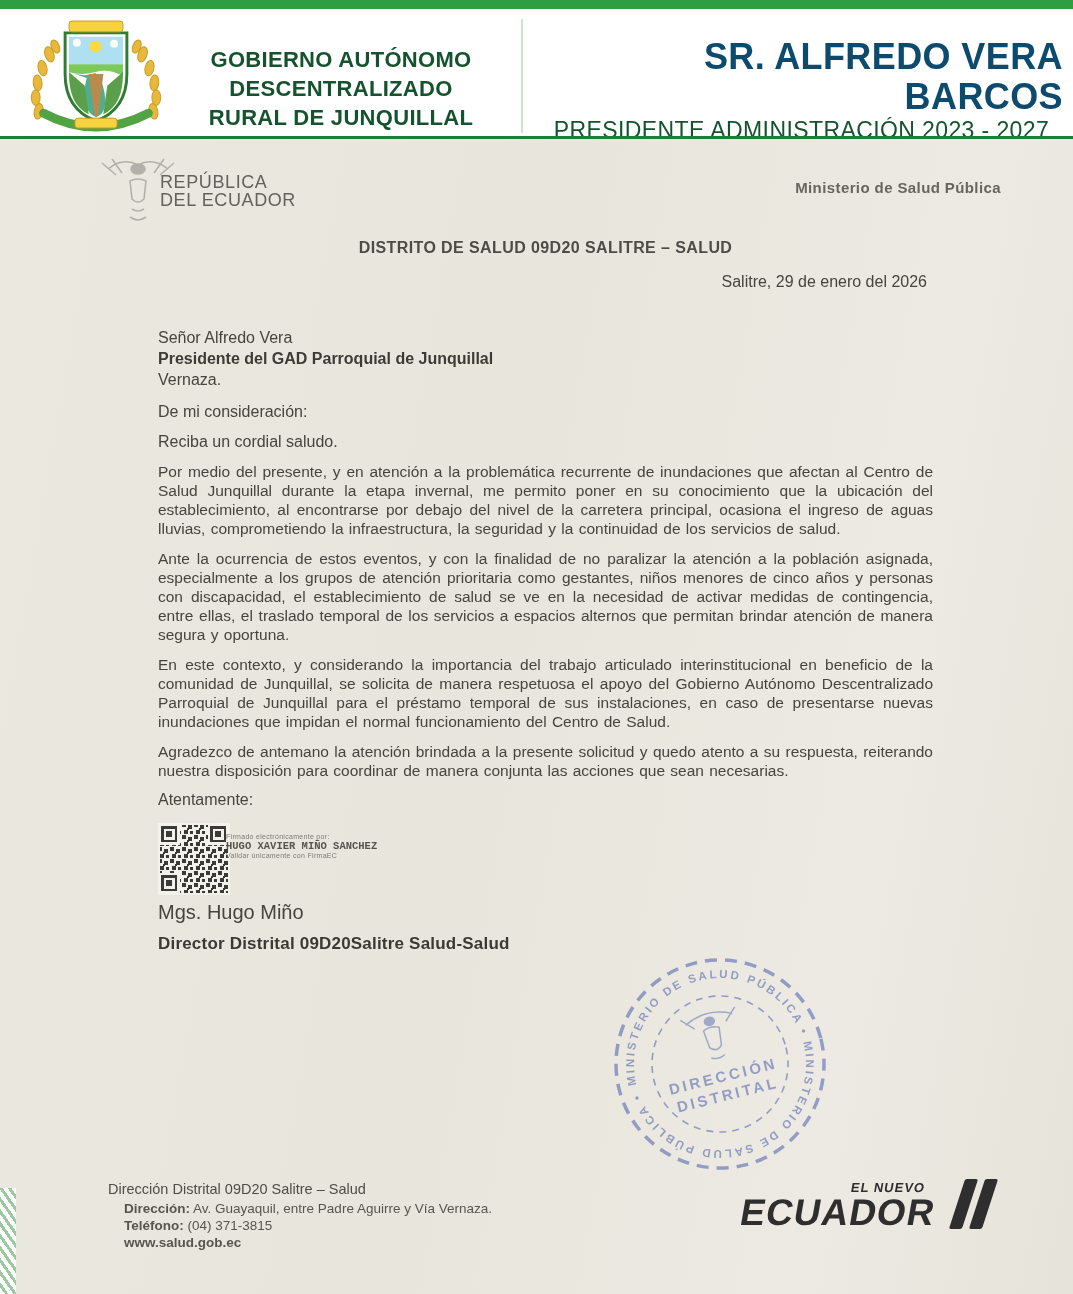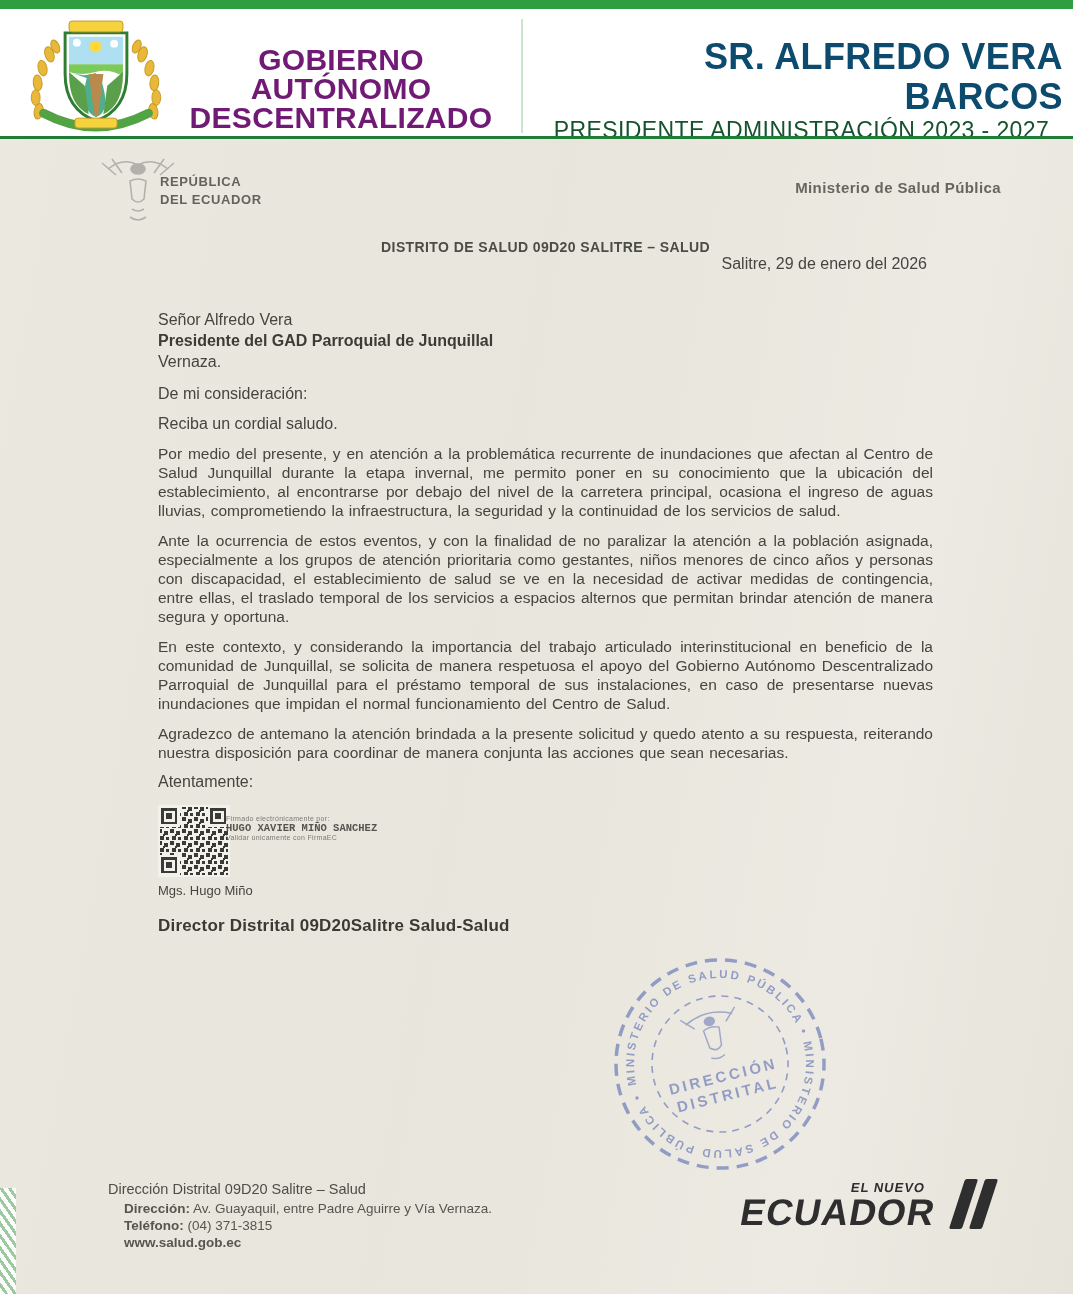--- a/index.html
+++ b/index.html
@@ -7,62 +7,62 @@
   .page {
     position:relative; width:1073px; height:1294px; overflow:hidden;
     font-family:"Liberation Sans", sans-serif; background:#fff;
   }
   
   .top-bar { position:absolute; left:0; top:0; width:1073px; height:9px; background:#2e9e41; }
   .lh-header { position:absolute; left:0; top:9px; width:1073px; height:128px; background:#fff; }
   .org-logo { position:absolute; left:20px; top:8px; width:152px; height:118px; }
   .org-name {
     position:absolute; left:168px; top:36px; width:346px; text-align:center;
-    font-weight:bold; color:#701a75; font-size:30px; line-height:29px; letter-spacing:.3px;
+    font-weight:bold; color:#14532d; font-size:22px; line-height:29px; letter-spacing:.3px;
   }
   .lh-divider { position:absolute; left:521px; top:10px; width:2px; height:114px; background:#c9e6cc; }
   .president-block { position:absolute; left:540px; right:10px; top:28px; text-align:right; }
   .president-name { font-size:36px; font-weight:bold; color:#0c4a6e; letter-spacing:.4px; line-height:40px; }
   .president-title { font-size:23px; color:#14532d; letter-spacing:.4px; line-height:26px;text-align:center; }
   .ruc-line { font-size:21px; color:#181818; margin-top:12px; letter-spacing:.4px; }
   .header-rule { position:absolute; left:0; top:136px; width:1073px; height:3px; background:#1e7d36; }
 
   
   .paper {
     position:absolute; left:0; top:139px; width:1073px; height:1155px;
     background:linear-gradient(100deg,#ebe8e0 0%,#e8e5dc 45%,#eceae2 78%,#e6e3da 100%);
     color:#45453f;
   }
   .republic-crest { position:absolute; left:78px; top:12px; opacity:.6; }
   .republic-wordmark {
-    position:absolute; left:160px; top:34px; font-weight:bold; color:#63635e;
-    font-size:13px; line-height:18px; letter-spacing:.6px;
+    position:absolute; left:160px; top:34px; font-weight:normal; color:#63635e;
+    font-size:18px; line-height:18px; letter-spacing:.6px;
   }
   .ministry-wordmark {
     position:absolute; right:72px; top:40px; font-weight:bold; color:#66665f;
     font-size:15px; letter-spacing:.4px;
   }
 
   .letter-col { position:absolute; left:158px; top:100px; width:775px; }
-  .district-title { text-align:center; font-weight:bold; font-size:14px; color:#4c4c47; letter-spacing:.4px; }
+  .district-title { text-align:center; font-weight:bold; font-size:16px; color:#4c4c47; letter-spacing:.4px; margin-bottom:16px; }
   .date-line { text-align:right; font-size:16px; margin-bottom:36px; padding-right:6px; }
   .addr-line { font-size:16px; line-height:21px; }
   .addr-bold { font-weight:bold; color:#3c3c36; }
   .gap-s { height:12px; }
   .body-par { font-size:15.5px; line-height:19px; text-align:justify; margin-bottom:11px; word-spacing:1px; }
   .plain-line { font-size:16px; line-height:19px; margin-bottom:11px; }
   .closing-line { font-size:16px; margin-top:4px; margin-bottom:14px; }
 
   
   .esign-row { display:flex; align-items:flex-start; margin-bottom:6px; }
   .esign-qr { flex:0 0 auto; }
   .esign-text { margin-left:-4px; margin-top:10px; }
   .esign-small { font-size:7px; color:#7a7a74; letter-spacing:.3px; }
   .esign-name { font-family:"Liberation Mono", monospace; font-weight:bold; font-size:10.5px; color:#55554f; width:160px; line-height:12px; }
-  .signer-name { font-size:13px; margin-bottom:18px; }
+  .signer-name { font-size:20px; margin-bottom:10px; }
   .signer-title { font-size:17px; font-weight:bold; color:#3a3a34; letter-spacing:.2px; }
 
   
   .stamp { position:absolute; left:600px; top:805px; width:240px; height:240px; opacity:.55; transform:rotate(-14deg); }
 
   
   .footer-block { position:absolute; left:108px; top:1006px; color:#56564f; }
   .footer-l1 { font-weight:normal; font-size:14.5px; margin-bottom:3px; color:#4e4e47;margin-top:36px; }
   .footer-row { font-size:13.5px; line-height:17px; }
   .footer-lbl { font-weight:bold;padding-left:16px; }

